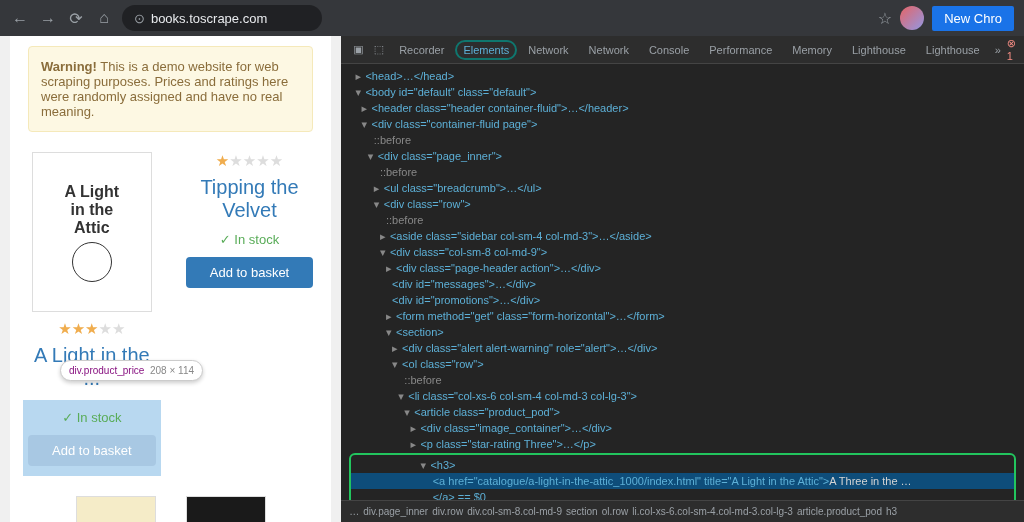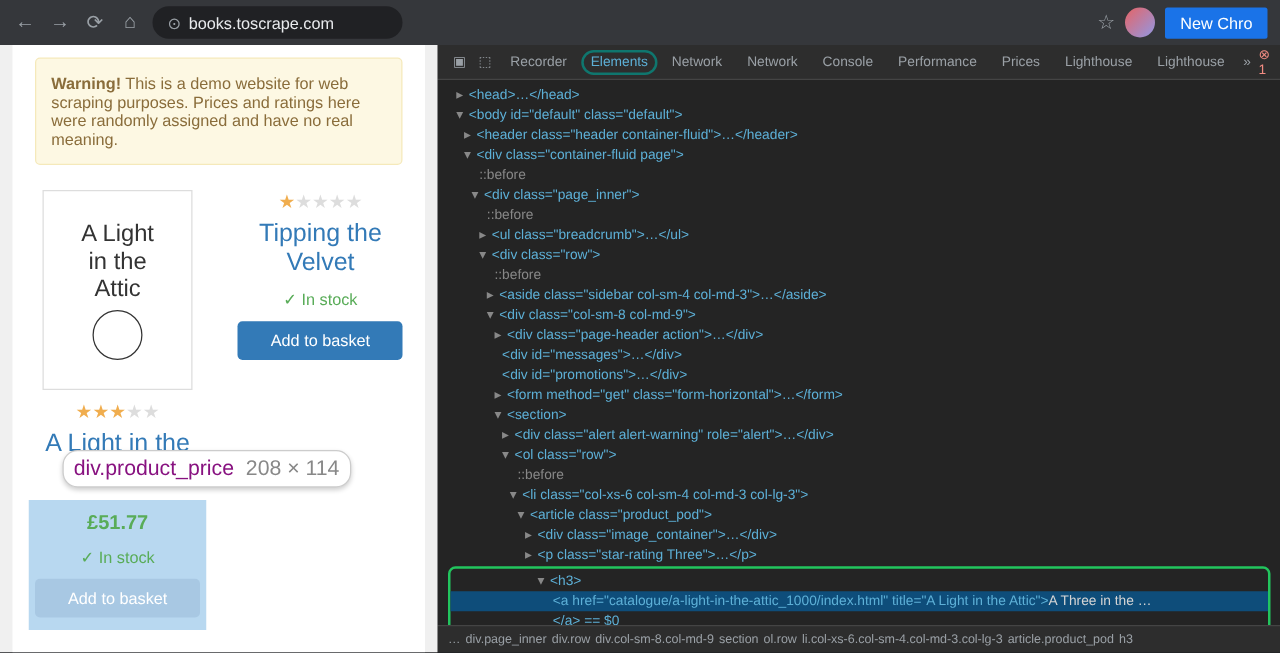--- a/index.html
+++ b/index.html
@@ -22,21 +22,21 @@
 .book-cover{width:100%;height:100%;display:flex;flex-direction:column;align-items:center;justify-content:center}
 .stars{color:#ddd;font-size:15px;margin-bottom:6px}
 .stars .filled{color:#f0ad4e}
 .title-link{color:#337ab7;font-size:20px;margin-bottom:10px;display:block}
 .price{color:#59ac58;font-size:16px;font-weight:bold;margin-bottom:10px}
 .stock{color:#59ac58;font-size:13px;margin-bottom:10px}
 .stock::before{content:"✓ "}
 .basket-btn{background:#337ab7;color:#fff;border:none;padding:8px 16px;font-size:13px;border-radius:4px;width:100%;cursor:pointer}
 .basket-btn.disabled{background:#a8c8e3}
 .highlight-area{background:#b8d8f0;margin:0 -5px;padding:10px 5px}
-.tooltip{position:absolute;background:#fff;border:1px solid #ccc;border-radius:12px;padding:4px 8px;font-size:17px;top:324px;left:50px;z-index:10;box-shadow:0 2px 4px rgba(0,0,0,0.2)}
+.tooltip{position:absolute;background:#fff;border:1px solid #ccc;border-radius:12px;padding:4px 8px;font-size:10px;top:324px;left:60px;z-index:10;box-shadow:0 2px 4px rgba(0,0,0,0.2)}
 .tooltip .sel{color:#881280}
 .tooltip .dim{color:#888}
 .row2{display:flex;gap:30px;justify-content:center;margin-top:20px}
 .book2{width:80px;height:110px;background:#f5ecc8;border:1px solid #ddd}
 .book3{width:80px;height:110px;background:#1a1a1a;border:1px solid #ddd;color:#c9302c;font-size:8px;display:flex;flex-direction:column;align-items:center;justify-content:center}
 .devtools{flex:1;background:#242424;color:#d4d4d4;font-family:Menlo,monospace;font-size:11px;display:flex;flex-direction:column}
 .dt-tabs{height:28px;background:#2d2d2d;border-bottom:1px solid #444;display:flex;align-items:center;padding:0 8px;gap:2px}
 .dt-tab{padding:4px 9px;color:#9aa0a6;font-size:11px;cursor:pointer}
 .dt-tab.active{color:#5db0d7;border:2px solid #0f766e;border-radius:10px;padding:2px 6px}
 .dt-icon{color:#9aa0a6;padding:0 4px}
@@ -73,28 +73,27 @@
 <div class="main">
   <div class="page-area">
     <div class="page-inner">
       <div class="alert">
         <b>Warning!</b><span> This is a demo website for web scraping purposes. Prices and ratings here were randomly assigned and have no real meaning.</span>
       </div>
       <div class="products">
         <div class="product">
           <div class="book-img">
             <div class="book-cover" style="font-family:serif">
-              <div style="font-size:19px;font-weight:normal">A Light<br>in the<br>Attic</div>
+              <div style="font-size:16px;font-weight:bold">A Light<br>in the<br>Attic</div>
               <div style="width:40px;height:40px;border:1px solid #333;border-radius:50%;margin-top:5px"></div>
             </div>
           </div>
           <div class="stars"><span class="filled">★★★</span>★★</div>
           <a class="title-link">A Light in the ...</a>
           <div class="highlight-area">
-            <div class="price">£51.77</div>
             <div class="stock">In stock</div>
             <button class="basket-btn disabled">Add to basket</button>
           </div>
         </div>
         <div class="product">
           <div class="stars"><span class="filled">★</span>★★★★</div>
           <a class="title-link">Tipping the Velvet</a>
           <div class="stock">In stock</div>
           <button class="basket-btn">Add to basket</button>
         </div>
@@ -113,21 +112,21 @@
   <div class="devtools">
     <div class="dt-tabs">
       <span class="dt-icon">▣</span>
       <span class="dt-icon">⬚</span>
       <span class="dt-tab">Recorder</span>
       <span class="dt-tab active">Elements</span>
       <span class="dt-tab">Network</span>
       <span class="dt-tab">Network</span>
       <span class="dt-tab">Console</span>
       <span class="dt-tab">Performance</span>
-      <span class="dt-tab">Prices</span>
+      <span class="dt-tab">Memory</span>
       <span class="dt-tab">Lighthouse</span>
       <span class="dt-tab">Lighthouse</span>
       <span class="dt-icon">»</span>
       <span class="dt-err">⊗ <span>1</span></span>
     </div>
     <div class="dom-tree">
 <div class="dom-line">  <span class="arrow">▸</span><span class="tag">&lt;head&gt;…&lt;/head&gt;</span></div>
 <div class="dom-line">  <span class="arrow">▾</span><span class="tag">&lt;body id="default" class="default"&gt;</span></div>
 <div class="dom-line">    <span class="arrow">▸</span><span class="tag">&lt;header class="header container-fluid"&gt;…&lt;/header&gt;</span></div>
 <div class="dom-line">    <span class="arrow">▾</span><span class="tag">&lt;div class="container-fluid page"&gt;</span></div>

